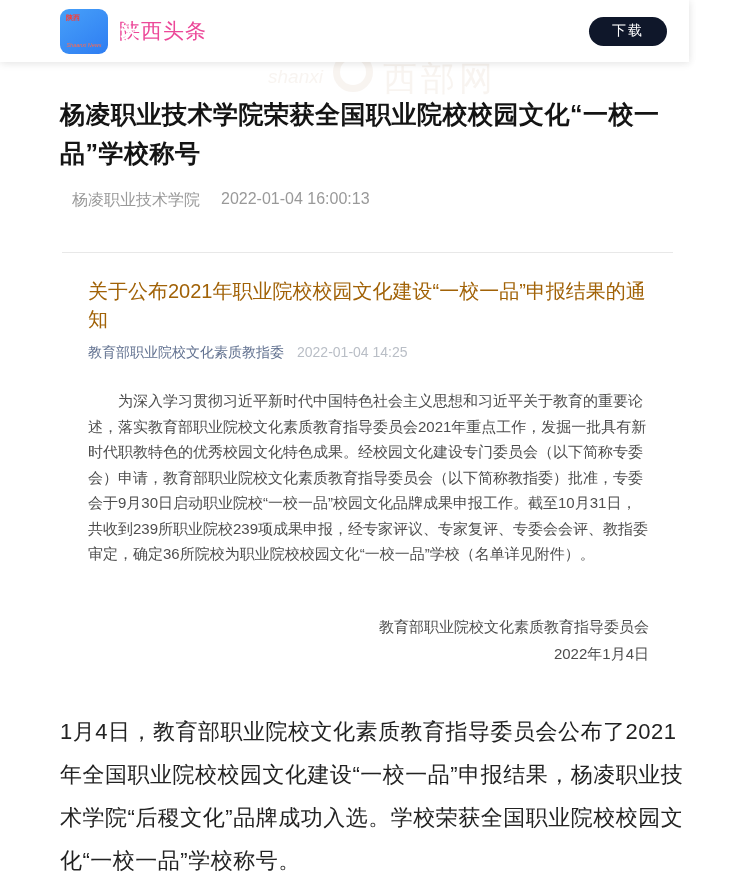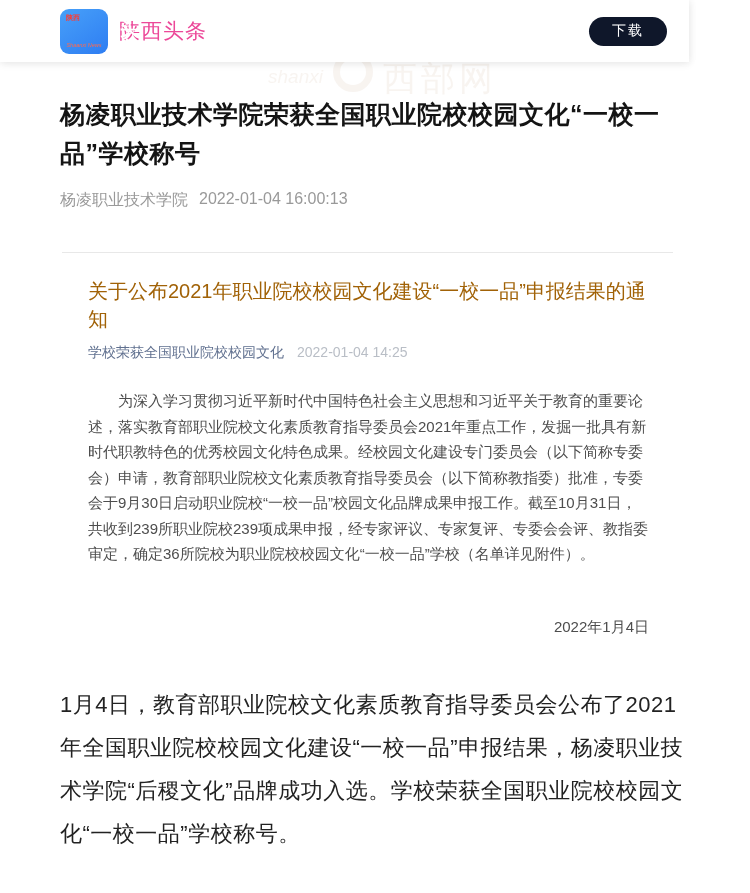--- a/index.html
+++ b/index.html
@@ -43,21 +43,21 @@
   .watermark .wm-circle { width:40px; height:40px; border:7px solid #c7a78d; border-radius:50%; }
   .watermark .wm-cjk { font-size:34px; letter-spacing:4px; margin-top:4px; }
 
   
   .main { padding:0 60px; position:relative; z-index:1; }
 
   .article-title {
     margin-top:33px; font-size:25px; line-height:39px;
     font-weight:700; color:#141414; letter-spacing:0.5px;
   }
-  .article-meta { margin-top:17px; font-size:16px; color:#999999; display:flex; gap:11px; }
+  .article-meta { margin-top:17px; font-size:16px; color:#999999; display:flex; gap:21px;margin-left:12px; }
 
   
   .notice {
     margin-top:41px; margin-left:2px; width:611px;
     border-top:1px solid #e8e8e8;
     padding:24px 24px 14px 26px;
   }
   .notice-title { font-size:20px; line-height:28px; color:#a16207; cursor:pointer; }
   .notice-meta { margin-top:11px; font-size:14px; display:flex; align-items:baseline; gap:13px; }
   .notice-source { color:#60708f; cursor:pointer; }
@@ -98,29 +98,30 @@
 
   <div class="article-meta">
     <span>杨凌职业技术学院</span>
     <span>2022-01-04 16:00:13</span>
   </div>
 
   <div class="notice">
     <div class="notice-title">关于公布2021年职业院校校园文化建设“一校一品”申报结果的通知</div>
 
     <div class="notice-meta">
-      <span class="notice-source">学校荣获全国职业院校校园文化</span>
+      <span class="notice-source">教育部职业院校文化素质教指委</span>
       <span class="notice-time">2022-01-04 14:25</span>
     </div>
 
     <div class="notice-body">
       <p class="indent">为深入学习贯彻习近平新时代中国特色社会主义思想和习近平关于教育的重要论述，落实教育部职业院校文化素质教育指导委员会2021年重点工作，发掘一批具有新时代职教特色的优秀校园文化特色成果。经校园文化建设专门委员会（以下简称专委会）申请，教育部职业院校文化素质教育指导委员会（以下简称教指委）批准，专委会于9月30日启动职业院校“一校一品”校园文化品牌成果申报工作。截至10月31日，共收到239所职业院校239项成果申报，经专家评议、专家复评、专委会会评、教指委审定，确定36所院校为职业院校校园文化“一校一品”学校（名单详见附件）。</p>
     </div>
 
 
     <div class="notice-sign">
+      <div>教育部职业院校文化素质教育指导委员会</div>
       <div>2022年1月4日</div>
     </div>
   </div>
 
   <p class="summary">1月4日，教育部职业院校文化素质教育指导委员会公布了2021年全国职业院校校园文化建设“一校一品”申报结果，杨凌职业技术学院“后稷文化”品牌成功入选。学校荣获全国职业院校校园文化“一校一品”学校称号。</p>
 
 </div>
 
 </body></html>

